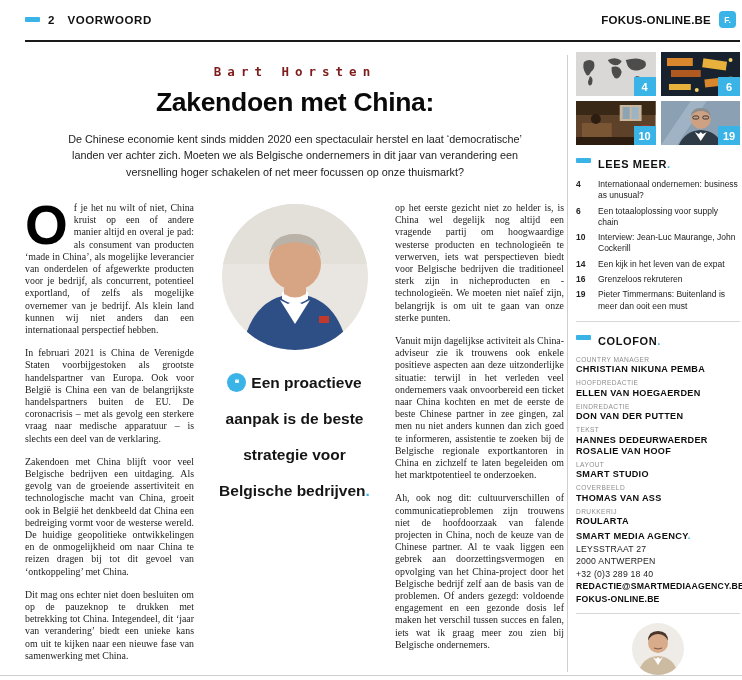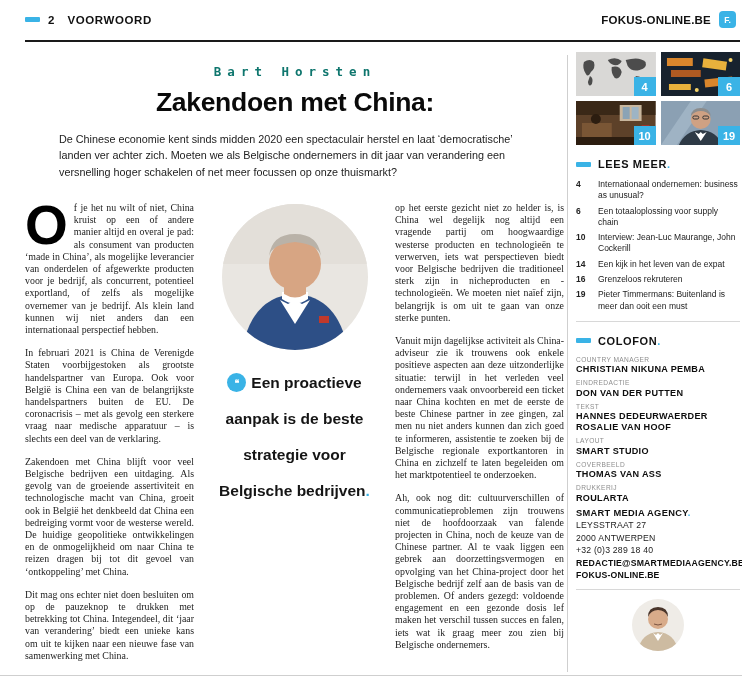--- a/index.html
+++ b/index.html
@@ -15,25 +15,25 @@
   .header-right{margin-left:auto;display:flex;align-items:center;gap:8px;}
   .site-label{font-weight:bold;font-size:11.5px;letter-spacing:.2px;}
   .f-logo{width:17px;height:17px;background:#3ab3e6;color:#fff;border-radius:4px;
     font-size:8.5px;font-weight:bold;display:flex;align-items:center;justify-content:center;}
   .header-rule{position:absolute;top:40px;left:25px;right:2px;height:1.5px;background:#1a1a1a;}
   .vrule{position:absolute;left:567px;top:55px;height:617px;width:1px;background:#cfcfcf;}
   .bottom-rule{position:absolute;left:0;right:0;top:675px;height:1px;background:#cfcfcf;}
 
   
   .article{position:absolute;left:25px;top:52px;width:540px;}
-  .kicker{text-align:center;color:#0f766e;font-family:"DejaVu Sans Mono",monospace;
+  .kicker{text-align:center;color:#7f1d1d;font-family:"DejaVu Sans Mono",monospace;
     font-size:12.5px;font-weight:bold;letter-spacing:6px;margin:12px 0 8px;}
   .headline{text-align:center;font-size:26.5px;font-weight:bold;line-height:1.16;
     letter-spacing:-.3px;color:#0a0a0a;}
-  .intro{font-size:10.8px;line-height:1.55;color:#222;max-width:472px;margin:13px auto 0;}
+  .intro{text-align:center;font-size:10.8px;line-height:1.55;color:#222;max-width:472px;margin:13px auto 0;}
   .columns{display:flex;gap:16px;margin-top:21px;}
   .col{width:169px;flex-shrink:0;}
   .body-text{font-family:"Liberation Serif",serif;font-size:9.9px;line-height:12.2px;
     text-align:justify;color:#1d1d1d;}
   .body-text p{margin:0 0 11px;}
   .dropcap{float:left;font-size:55px;line-height:41px;font-weight:800;
     font-family:"Liberation Sans",sans-serif;color:#000;margin:3px 6px 0 0;}
   
   .portrait-wrap{display:flex;justify-content:center;margin-top:2px;}
   .quote{margin-top:15px;text-align:center;font-weight:bold;font-size:15.5px;line-height:36px;color:#151515;}
@@ -41,21 +41,21 @@
     font-size:9px;align-items:center;justify-content:center;vertical-align:2px;margin-right:5px;}
   .quote-period{color:#3ab3e6;}
 
   
   .sidebar{position:absolute;left:576px;top:52px;width:164px;}
   .thumb-grid{display:grid;grid-template-columns:1fr 1fr;gap:5px;}
   .thumb{position:relative;height:44px;overflow:hidden;background:#ddd;}
   .thumb svg{display:block;width:100%;height:100%;}
   .badge{position:absolute;right:0;bottom:0;background:#3ab3e6;color:#fff;font-weight:bold;
     font-size:11px;width:22px;height:19px;display:flex;align-items:center;justify-content:center;}
-  .side-header{display:flex;align-items:center;gap:7px;font-weight:bold;font-size:11px;
+  .side-header{display:flex;align-items:flex-start;gap:7px;font-weight:bold;font-size:11px;
     letter-spacing:.6px;margin:13px 0 9px;}
   .side-header .dash{margin-right:0;}
   .side-period{color:#3ab3e6;}
   .lees-list{font-size:8.5px;line-height:11.3px;color:#222;}
   .lees-item{display:flex;gap:9px;margin-bottom:4px;}
   .lees-num{font-weight:bold;width:13px;flex-shrink:0;}
   .divider{height:1px;background:#d8d8d8;margin:9px 0;}
   .colofon-entry{margin-bottom:4px;}
   .colofon-label{font-size:6.6px;color:#8d8d8d;letter-spacing:.4px;margin-bottom:1.5px;}
   .colofon-name{font-size:9.1px;font-weight:bold;letter-spacing:.3px;color:#0d0d0d;line-height:11px;}
@@ -230,20 +230,24 @@
     <span class="dash"></span>
     <span><span>COLOFON</span><span class="side-period">.</span></span>
   </div>
 
   <div>
     <div class="colofon-entry">
       <div class="colofon-label">COUNTRY MANAGER</div>
       <div class="colofon-name">CHRISTIAN NIKUNA PEMBA</div>
     </div>
     <div class="colofon-entry">
+      <div class="colofon-label">HOOFDREDACTIE</div>
+      <div class="colofon-name">ELLEN VAN HOEGAERDEN</div>
+    </div>
+    <div class="colofon-entry">
       <div class="colofon-label">EINDREDACTIE</div>
       <div class="colofon-name">DON VAN DER PUTTEN</div>
     </div>
     <div class="colofon-entry">
       <div class="colofon-label">TEKST</div>
       <div class="colofon-name">HANNES DEDEURWAERDER</div>
       <div class="colofon-name">ROSALIE VAN HOOF</div>
     </div>
     <div class="colofon-entry">
       <div class="colofon-label">LAYOUT</div>

